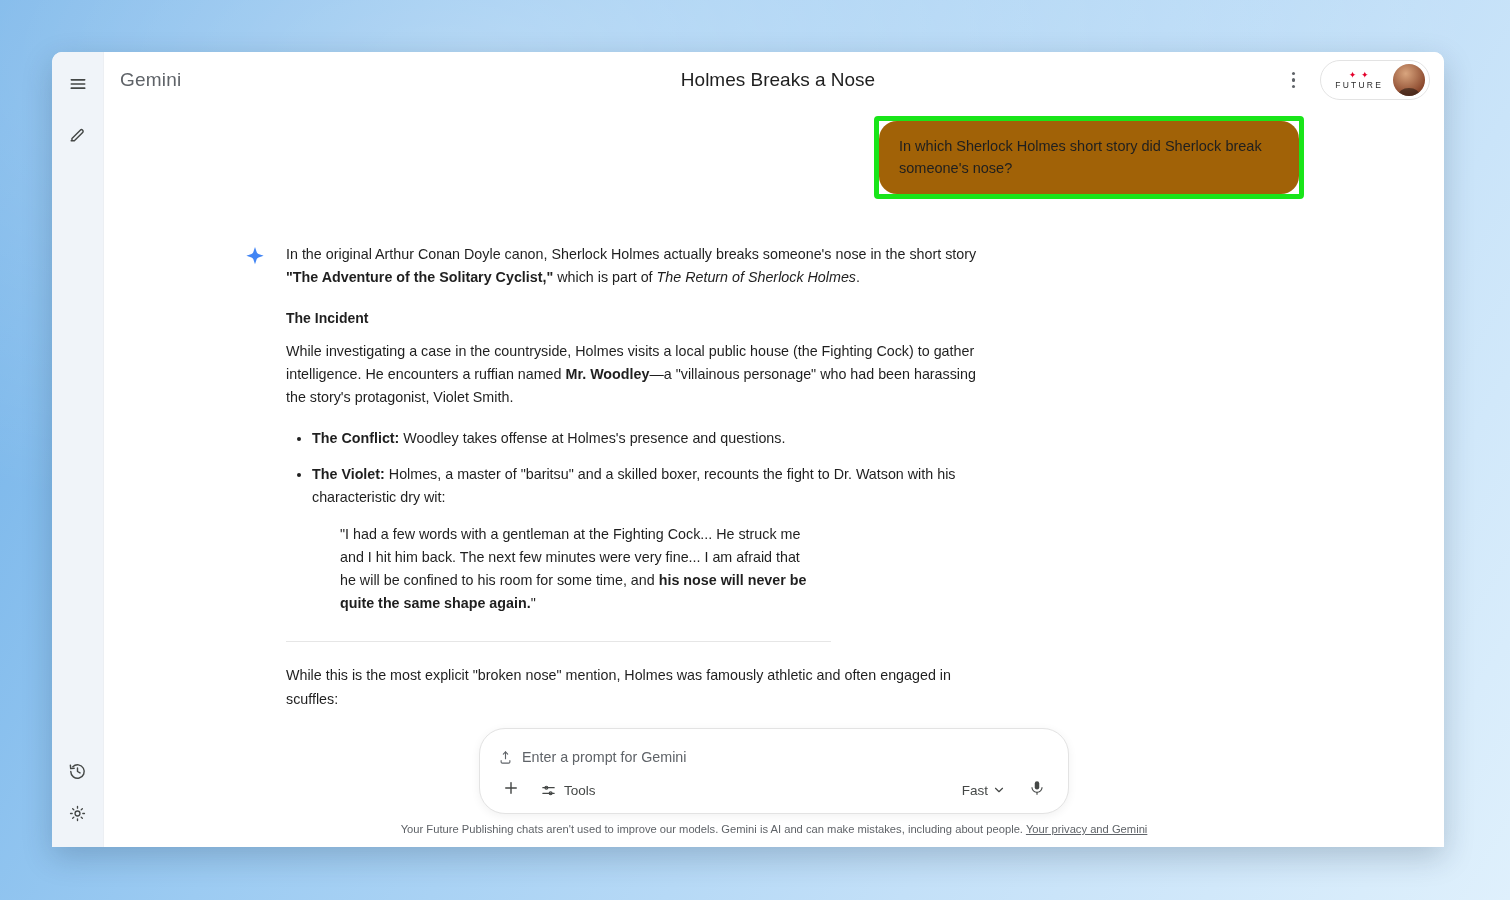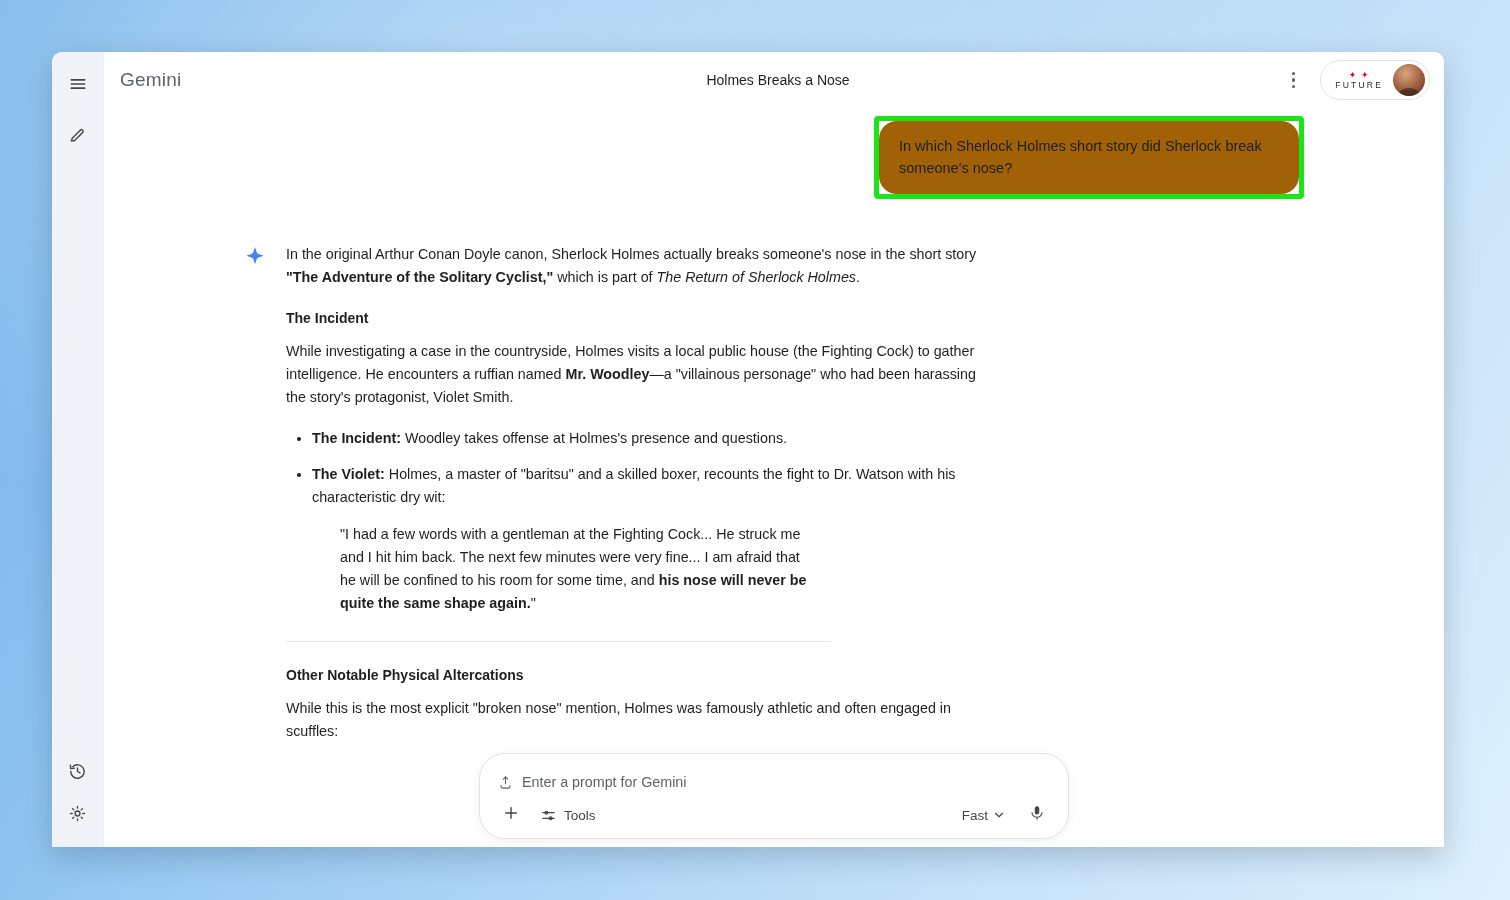--- a/index.html
+++ b/index.html
@@ -96,21 +96,21 @@
   .brand {
     font-size: 19px;
     color: #5f6368;
     letter-spacing: .2px;
   }
   .topbar-title {
     position: absolute;
     left: 8px;
     right: 0;
     text-align: center;
-    font-size: 14px;
+    font-size: 19px;
     color: #1f1f1f;
     pointer-events: none;
   }
   .topbar-right {
     margin-left: auto;
     display: flex;
     align-items: center;
     gap: 10px;
     z-index: 2;
   }
@@ -431,33 +431,32 @@
               <span>In the original Arthur Conan Doyle canon, Sherlock Holmes actually breaks someone's nose in the short story </span><b>"The Adventure of the Solitary Cyclist,"</b><span> which is part of </span><i>The Return of Sherlock Holmes</i><span>.</span>
             </p>
 
             <h3>The Incident</h3>
             <p>
               <span>While investigating a case in the countryside, Holmes visits a local public house (the Fighting Cock) to gather intelligence. He encounters a ruffian named </span><b>Mr. Woodley</b><span>—a "villainous personage" who had been harassing the story's protagonist, Violet Smith.</span>
             </p>
 
             <ul>
               <li>
-                <b>The Incident:</b><span> Woodley takes offense at Holmes's presence and questions.</span>
+                <b>The Conflict:</b><span> Woodley takes offense at Holmes's presence and questions.</span>
               </li>
               <li>
                 <b>The Violet:</b><span> Holmes, a master of "baritsu" and a skilled boxer, recounts the fight to Dr. Watson with his characteristic dry wit:</span>
                 <blockquote>
                   <span>"I had a few words with a gentleman at the Fighting Cock... He struck me and I hit him back. The next few minutes were very fine... I am afraid that he will be confined to his room for some time, and </span><b>his nose will never be quite the same shape again.</b><span>"</span>
                 </blockquote>
               </li>
             </ul>
 
             <hr class="divider">
 
-            <h3>Other Notable Physical Altercations</h3>
             <p>While this is the most explicit "broken nose" mention, Holmes was famously athletic and often engaged in scuffles:</p>
 
             <div class="table-peek">
               <span>Story</span>
               <span>Opponent</span>
               <span>Outcome</span>
             </div>
           </div>
         </div>
       </div>
@@ -506,16 +505,20 @@
             <div class="icon-btn">
               <span>
                 <svg width="18" height="18" viewBox="0 0 24 24" fill="currentColor">
                   <path d="M12 14a3 3 0 0 0 3-3V6a3 3 0 0 0-6 0v5a3 3 0 0 0 3 3z"></path>
                   <path d="M18 11a6 6 0 0 1-12 0H4.5a7.5 7.5 0 0 0 6.75 7.46V21h1.5v-2.54A7.5 7.5 0 0 0 19.5 11H18z"></path>
                 </svg>
               </span>
             </div>
           </div>
         </div>
+        <div class="disclaimer">
+          <span>Your Future Publishing chats aren't used to improve our models. Gemini is AI and can make mistakes, including about people.</span>
+          <a href="#">Your privacy and Gemini</a>
+        </div>
       </div>
     </div>
   </div>
 </div>
 
 </body></html>

